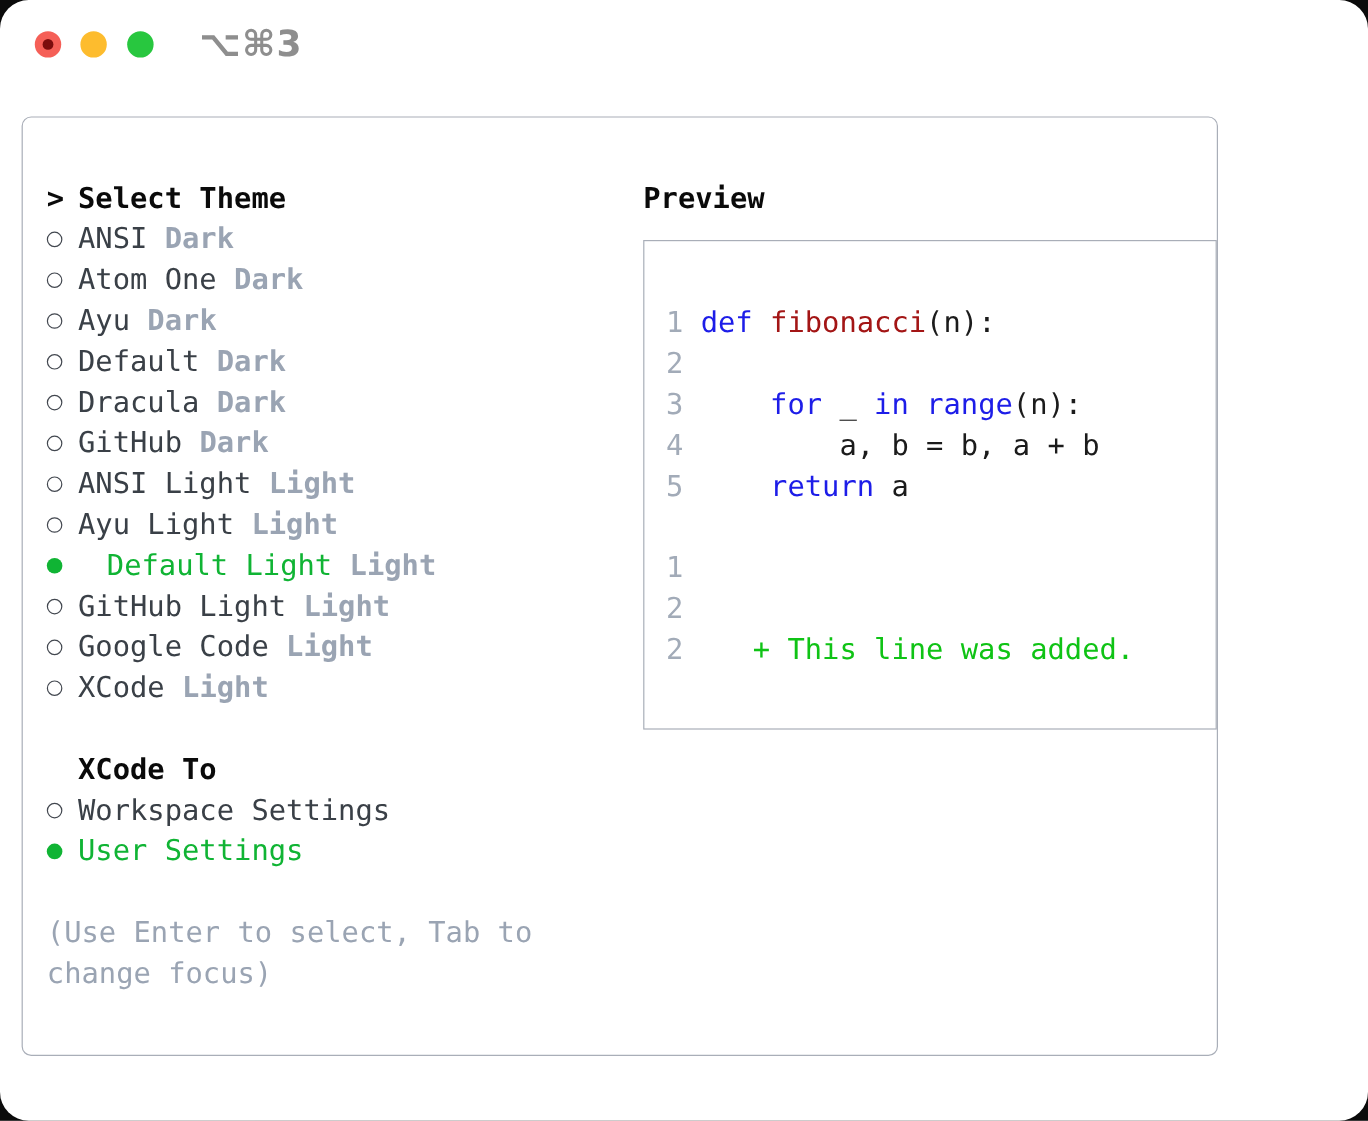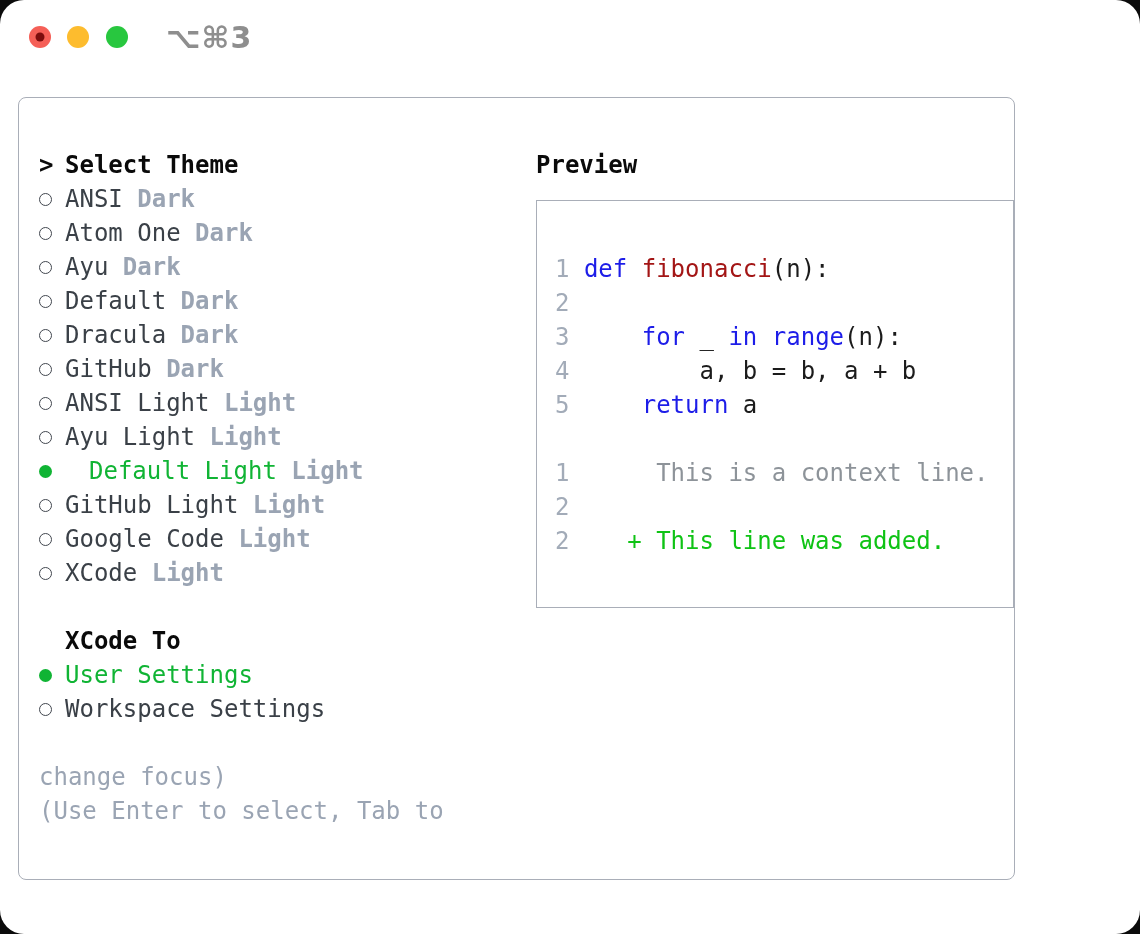--- a/index.html
+++ b/index.html
@@ -111,39 +111,39 @@
           <div class="row"><span class="bullet"></span><span class="theme-name">XCode</span><span class="variant"> Light</span></div>
         </div>
 
       <div class="spacer"></div>
 
       <div class="row header">
         <span class="indent"></span><span>XCode To</span>
       </div>
 
       <div id="apply-list">
+          <div class="row"><span class="bullet"></span><span class="opt-label">Workspace Settings</span></div>
           <div class="row"><span class="bullet sel"></span><span class="opt-label sel">User Settings</span></div>
-          <div class="row"><span class="bullet"></span><span class="opt-label">Workspace Settings</span></div>
         </div>
 
       <div class="spacer"></div>
 
+      <div class="hint">(Use Enter to select, Tab to</div>
       <div class="hint">change focus)</div>
-      <div class="hint">(Use Enter to select, Tab to</div>
     </div>
 
     <div class="col-right">
       <div class="preview-title">Preview</div>
       <div class="preview-box" id="preview-box">
           <div class="code-line"><span class="num">1 </span><span class="seg-kw">def</span><span class="seg-plain"> </span><span class="seg-fn">fibonacci</span><span class="seg-plain">(n):</span></div>
           <div class="code-line"><span class="num">2 </span></div>
           <div class="code-line"><span class="num">3 </span><span class="seg-plain">    </span><span class="seg-kw">for</span><span class="seg-plain"> _ </span><span class="seg-kw">in</span><span class="seg-plain"> </span><span class="seg-kw">range</span><span class="seg-plain">(n):</span></div>
           <div class="code-line"><span class="num">4 </span><span class="seg-plain">        a, b = b, a + b</span></div>
           <div class="code-line"><span class="num">5 </span><span class="seg-plain">    </span><span class="seg-kw">return</span><span class="seg-plain"> a</span></div>
           <div class="code-line"><span class="num">  </span></div>
-          <div class="code-line"><span class="num">1 </span><span class="seg-ctx">     This is a context line.</span></div>
+          <div class="code-line"><span class="num">1 </span></div>
           <div class="code-line"><span class="num">2 </span></div>
           <div class="code-line"><span class="num">2 </span><span class="seg-add">   + This line was added.</span></div>
         </div>
     </div>
 
   </div>
 </div>
 
 </body></html>

